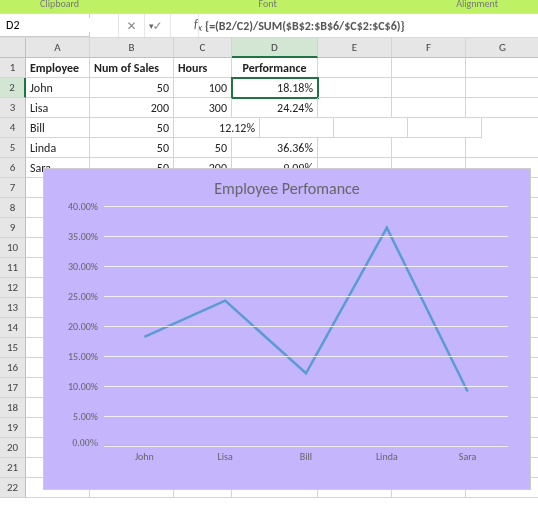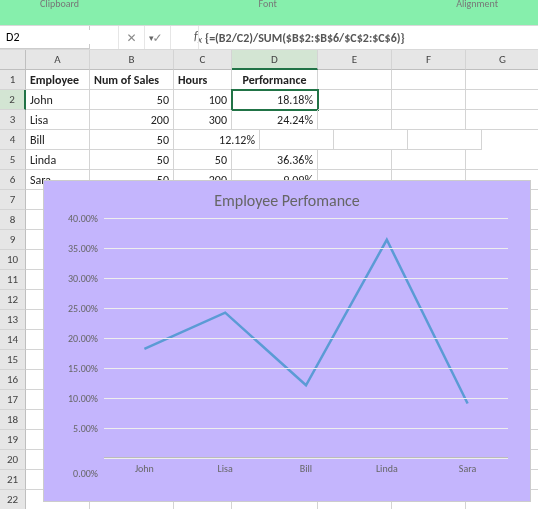--- a/index.html
+++ b/index.html
@@ -9,21 +9,21 @@
     --sel-border:#217346;
     --row-h:20px;
     --col-idx-w:26px;
     --font:"Calibri","Segoe UI",Arial,sans-serif;
   }
   *{box-sizing:border-box;}
   html,body{margin:0;padding:0;font-family:var(--font);font-size:12px;color:#222;background:#fff;}
   .app{width:538px;height:509px;overflow:hidden;background:#fff;position:relative;}
 
   
-  .ribbon-frag{height:26px;background:#86efac;border-bottom:1px solid #d9d9d9;display:flex;justify-content:space-between;padding:0 40px;font-size:10px;color:#777;}
+  .ribbon-frag{height:14px;background:#bef264;border-bottom:1px solid #d9d9d9;display:flex;justify-content:space-between;padding:0 40px;font-size:10px;color:#777;}
   .ribbon-frag span{transform:translateY(-3px);}
 
   
   .fxrow{height:24px;display:flex;align-items:center;border-bottom:1px solid #d9d9d9;background:#fff;}
   .namebox{width:90px;height:100%;display:flex;align-items:center;border:1px solid #ccc;border-left:none;border-top:none;}
   .namebox input{flex:1;border:none;outline:none;font-size:12px;padding:0 6px;font-family:var(--font);}
   .namebox .dd{width:16px;text-align:center;color:#666;font-size:9px;}
   .fxsep{width:28px;}
   .fxbtn{width:26px;height:100%;display:flex;align-items:center;justify-content:center;color:#888;border-left:1px solid #e6e6e6;font-size:12px;}
   .fxbtn.fx{font-style:italic;color:#555;padding-left:27px;}
@@ -333,21 +333,21 @@
         </div>
 
     <div class="chart">
       <div class="chart-title">Employee Perfomance</div>
       <div class="plot">
         <svg class="line">
               <path d="M40.4,130.9 L121.2,94.6 L202.0,167.3 L282.8,21.8 L363.6,185.5 "></path>
             </svg>
         <div class="axis-x"></div>
       <div class="gridline" style="top: 240px;"></div>
-            <div class="ytick" style="top: 255px;">0.00%</div>
+            <div class="ytick" style="top: 236px; font-family: Liberation Serif, serif;">0.00%</div>
             <div class="gridline" style="top: 210px;"></div>
             <div class="ytick" style="top: 210px;">5.00%</div>
             <div class="gridline" style="top: 180px;"></div>
             <div class="ytick" style="top: 180px;">10.00%</div>
             <div class="gridline" style="top: 150px;"></div>
             <div class="ytick" style="top: 150px;">15.00%</div>
             <div class="gridline" style="top: 120px;"></div>
             <div class="ytick" style="top: 120px;">20.00%</div>
             <div class="gridline" style="top: 90px;"></div>
             <div class="ytick" style="top: 90px;">25.00%</div>

